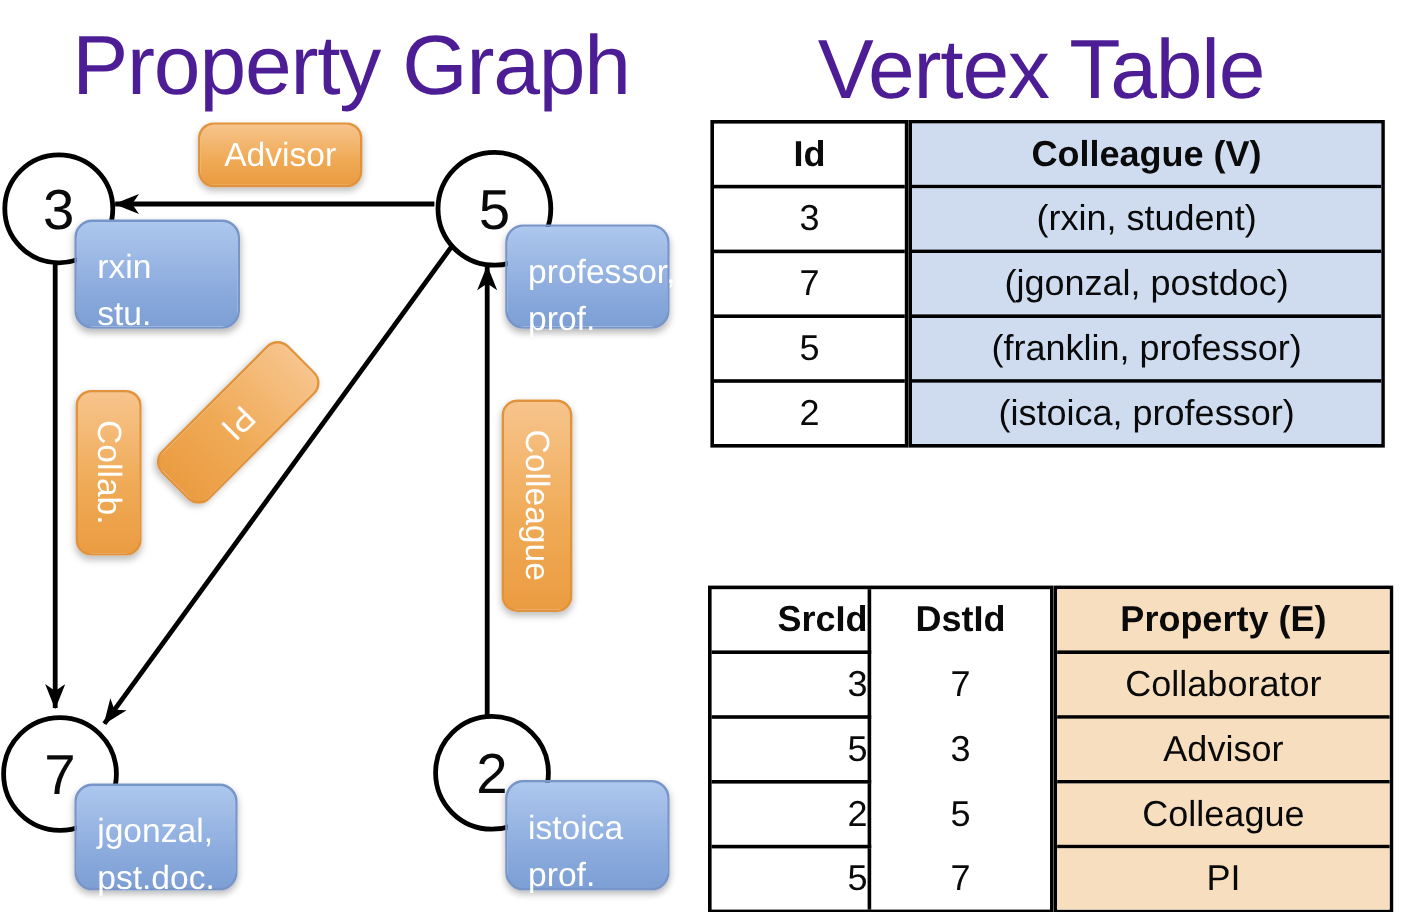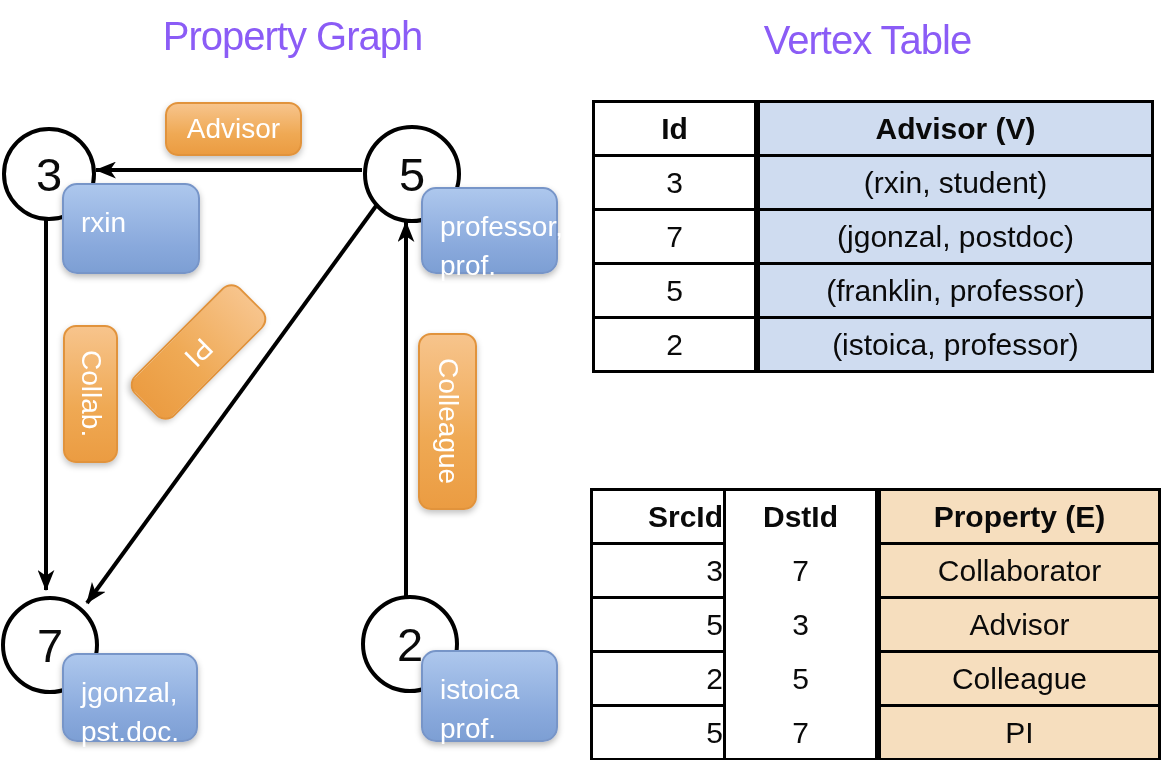--- a/index.html
+++ b/index.html
@@ -1,19 +1,19 @@
 <!DOCTYPE html>
 <html><head>
 <meta charset="utf-8">
 <style>
   html,body{margin:0;padding:0;background:#fff;}
   body{font-family:"Liberation Sans",sans-serif;}
   .stage{position:relative;width:1170px;height:760px;background:#fff;overflow:hidden;}
 
-  .big-title{position:absolute;text-align:center;font-size:40px;color:#8b5cf6;
+  .big-title{position:absolute;text-align:center;font-size:70px;color:#4c1d95;
     letter-spacing:-1px;white-space:nowrap;}
 
   
   .vertex-circle{position:absolute;border:4px solid #000;border-radius:50%;background:#fff;
     display:flex;align-items:center;justify-content:center;font-size:47px;color:#0a0a0a;z-index:2;}
   .vprop{position:absolute;border-radius:15px;color:#fff;font-size:28px;line-height:39px;
     padding:18px 0 0 17px;box-sizing:border-box;z-index:3;
     background:linear-gradient(180deg,#adc7ed 0%,#89a9dc 70%,#7d9fd4 100%);
     border:2px solid #7795c8;box-shadow:0 3px 6px rgba(0,0,0,0.28);}
   .eprop{position:absolute;color:#fff;font-size:28px;border-radius:13px;
@@ -63,20 +63,21 @@
   </div>
   <div class="vertex-circle" style="left:1px;top:596px;width:90px;height:90px;">
     <span>7</span>
   </div>
   <div class="vertex-circle" style="left:361px;top:595px;width:90px;height:90px;">
     <span>2</span>
   </div>
 
   <div class="vprop" style="left:62px;top:183px;width:138px;height:91px;">
     <div>rxin</div>
+    <div>stu.</div>
   </div>
   <div class="vprop" style="left:421px;top:187px;width:137px;height:87px;">
     <div>professor,</div>
     <div>prof.</div>
   </div>
   <div class="vprop" style="left:62px;top:653px;width:136px;height:89px;">
     <div>jgonzal,</div>
     <div>pst.doc.</div>
   </div>
   <div class="vprop" style="left:421px;top:650px;width:137px;height:92px;">
@@ -93,21 +94,21 @@
 
   <div class="tbl" style="left:592px;top:100px;">
     <div class="colgroup" style="width:159px;">
       <div class="cell hdr">Id</div>
       <div class="cell">3</div>
       <div class="cell">7</div>
       <div class="cell">5</div>
       <div class="cell">2</div>
     </div>
     <div class="colgroup" style="width:391px;">
-      <div class="cell hdr bluefill">Advisor (V)</div>
+      <div class="cell hdr bluefill">Colleague (V)</div>
       <div class="cell bluefill">(rxin, student)</div>
       <div class="cell bluefill">(jgonzal, postdoc)</div>
       <div class="cell bluefill">(franklin, professor)</div>
       <div class="cell bluefill">(istoica, professor)</div>
     </div>
   </div>
 
 
   <div class="tbl" style="left:590px;top:488px;">
     <div class="colgroup pairrows">

